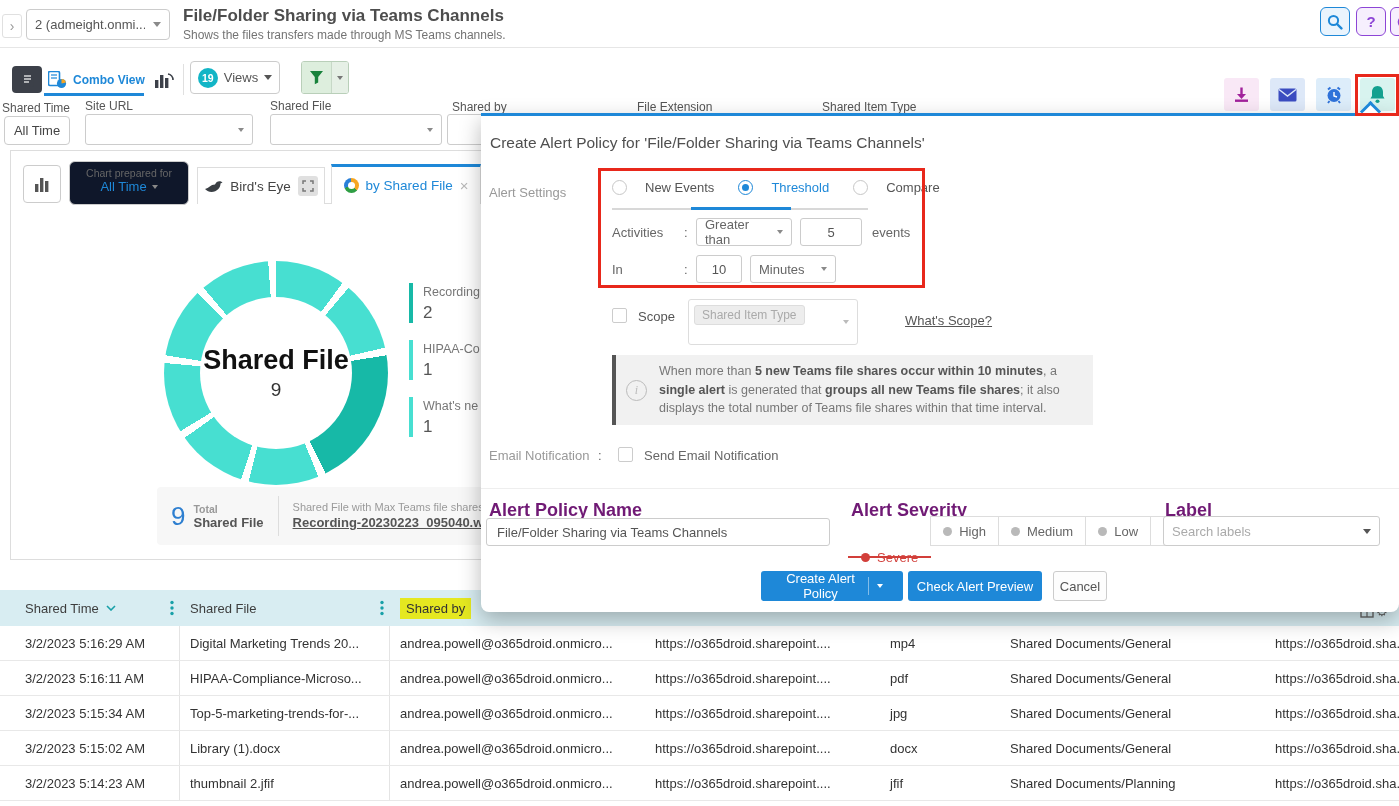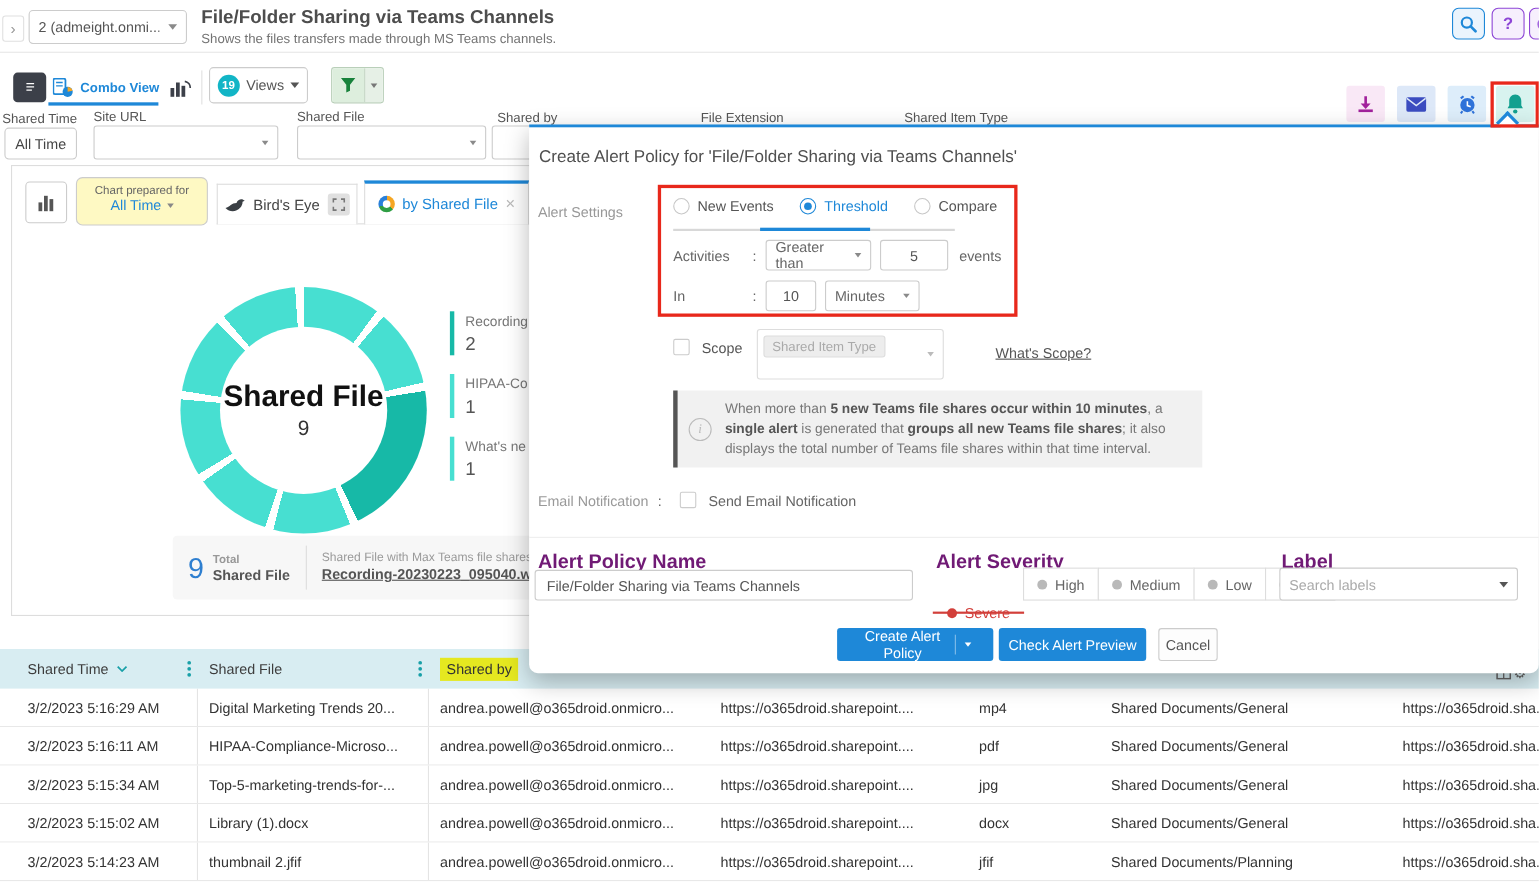--- a/index.html
+++ b/index.html
@@ -35,21 +35,21 @@
   .filter-arrow { width:17px; background:#e6f0e6; border-left:1px solid #c7d8c7; display:flex; align-items:center; justify-content:center; }
   .ricon { top:78px; width:35px; height:33px; border-radius:3px; display:flex; align-items:center; justify-content:center; }
   .redbox-bell { left:1355px; top:74px; width:44px; height:42px; border:3px solid #E8281B; z-index:60; }
   
   .flabel { top:101px; font-size:12px; color:#555; }
   .alltime { left:4px; top:116px; width:66px; height:29px; border:1px solid #ccc; border-radius:4px; font-size:13px; color:#444; display:flex; align-items:center; justify-content:center; background:#fff; }
   .fselect { top:114px; height:31px; border:1px solid #ccc; border-radius:3px; background:#fff; display:flex; align-items:center; justify-content:flex-end; padding-right:8px; }
   
   #chart-panel { left:10px; top:150px; width:940px; height:410px; border:1px solid #ddd; background:#fff; }
   .cp-iconbtn { left:12px; top:14px; width:38px; height:38px; border:1px solid #ccc; border-radius:4px; display:flex; align-items:center; justify-content:center; }
-  .cp-prepared { left:58px; top:10px; width:120px; height:44px; border:1px solid #ccc; border-radius:6px; text-align:center; padding-top:5px; background:#fef9c3; }
+  .cp-prepared { left:58px; top:10px; width:120px; height:44px; border:1px solid #ccc; border-radius:6px; text-align:center; padding-top:5px; background:#0f172a; }
   .cp-prepared .l1 { font-size:10.5px; color:#666; }
   .cp-prepared .l2 { font-size:13px; color:#1E88D8; display:flex; align-items:center; justify-content:center; gap:5px; }
   .tabline { left:186px; top:52px; width:754px; height:1px; background:#ddd; }
   .tab-birds { left:186px; top:16px; width:128px; height:37px; border:1px solid #ddd; border-bottom:none; background:#fff; display:flex; align-items:center; justify-content:center; gap:7px; font-size:13.5px; color:#444; }
   .expandbox { width:20px; height:20px; background:#e0e0e0; border-radius:3px; display:flex; align-items:center; justify-content:center; }
   .tab-active { left:320px; top:13px; width:150px; height:40px; background:#fff; border:1px solid #ddd; border-top:3px solid #1E88D8; border-bottom:none; display:flex; align-items:center; justify-content:center; gap:7px; font-size:13.5px; color:#1E88D8; z-index:2; }
   .mini-donut { width:15px; height:15px; border-radius:50%; background:conic-gradient(#f5a623 0 130deg,#2f9e44 130deg 250deg,#2980d9 250deg 360deg); position:relative; }
   .mini-donut::after { content:""; position:absolute; left:4px; top:4px; width:7px; height:7px; background:#fff; border-radius:50%; }
   .tab-close { color:#b8b8b8; font-size:15px; }
   #donut { left:153px; top:110px; width:224px; height:224px; border-radius:50%; }
@@ -70,21 +70,21 @@
   #summary .mx2 { font-size:13px; color:#555; font-weight:600; text-decoration:underline; white-space:nowrap; }
   #summary .mx3 { font-size:12px; color:#999; margin-left:10px; }
   
   #modal { left:481px; top:113px; width:918px; height:499px; background:#fff; border-top:3px solid #1E88D8; border-radius:0 0 8px 8px; box-shadow:0 8px 22px rgba(0,0,0,.28); z-index:40; }
   #modal-caret { left:1363px; top:104px; width:15px; height:15px; background:#fff; border-top:3px solid #1E88D8; border-left:3px solid #1E88D8; transform:rotate(45deg); z-index:41; }
   .m-title { left:9px; top:18px; font-size:15.5px; color:#4f4f4f; }
   .m-glabel { font-size:13px; color:#999; }
   .m-redbox { left:117px; top:52px; width:327px; height:120px; border:3px solid #E8281B; z-index:5; pointer-events:none; }
   .radio-row { left:131px; top:64px; display:flex; gap:24px; align-items:center; }
   .radio { width:15px; height:15px; border:1.5px solid #c7c7c7; border-radius:50%; display:inline-block; position:relative; background:#fff; }
-  .radio-item { display:flex; align-items:flex-start; gap:7px; font-size:13px; color:#555; }
+  .radio-item { display:flex; align-items:flex-start; gap:18px; font-size:13px; color:#555; }
   .radio-item.sel { color:#1E88D8; }
   .radio-item.sel .radio { border-color:#1E88D8; }
   .radio-item.sel .radio::after { content:""; position:absolute; left:3px; top:3px; width:7px; height:7px; border-radius:50%; background:#1E88D8; }
   .radio-track { left:131px; top:92px; width:256px; height:2px; background:#d8d8d8; }
   .radio-track-active { left:210px; top:91px; width:100px; height:3px; background:#1E88D8; }
   .frm-lbl { font-size:13px; color:#666; }
   .mselect { border:1px solid #ccc; border-radius:3px; background:#fff; display:flex; align-items:center; justify-content:space-between; padding:12px 8px; font-size:13px; color:#666; height:28px; }
   .minput { border:1px solid #ccc; border-radius:3px; background:#fff; font-size:13px; color:#555; height:28px; display:flex; align-items:center; justify-content:center; }
   .checkbox { width:15px; height:15px; border:1.5px solid #ccc; border-radius:2px; background:#fff; display:inline-block; }
   .scope-box { left:207px; top:183px; width:170px; height:46px; border:1px solid #ddd; border-radius:3px; padding:5px; }

